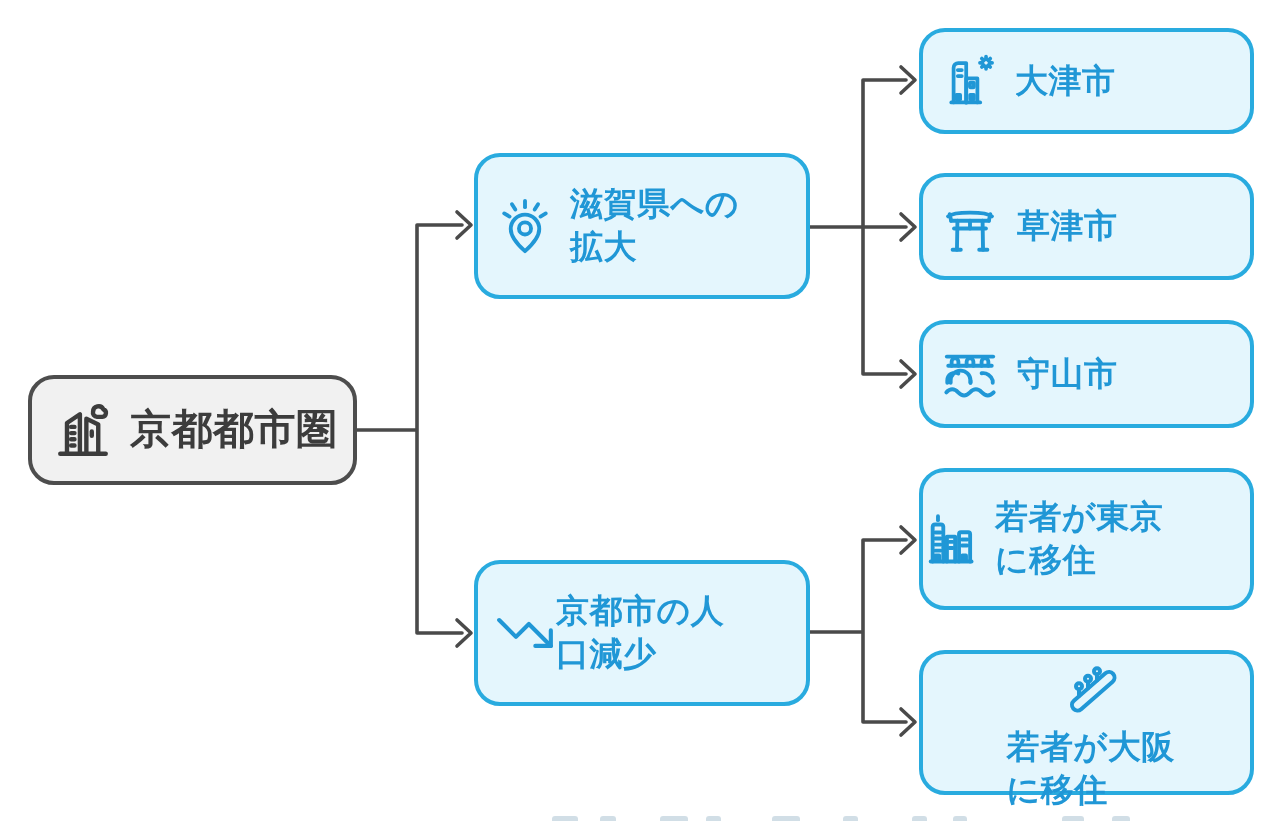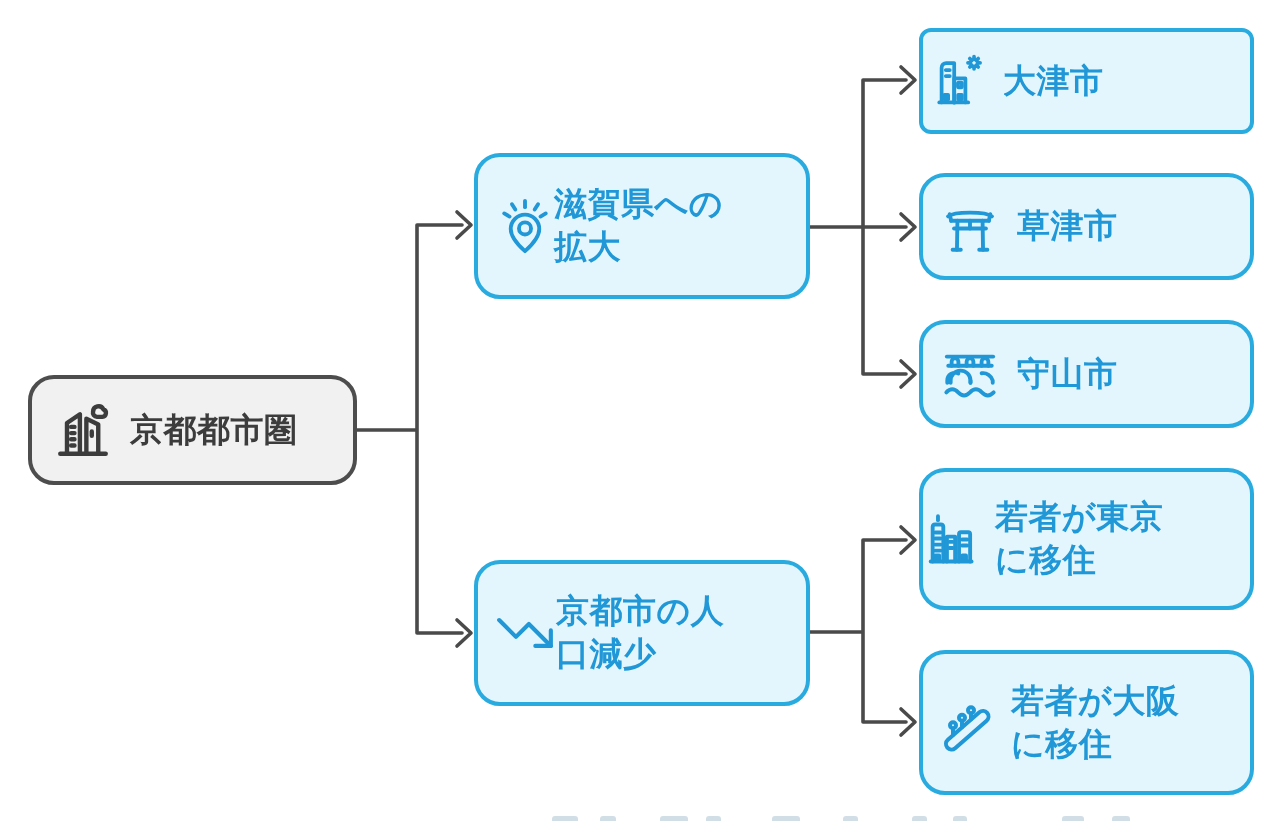--- a/index.html
+++ b/index.html
@@ -6,33 +6,33 @@
   body{width:1280px;height:821px;overflow:hidden;font-family:"Liberation Sans","DejaVu Sans",sans-serif;}
   .canvas{position:relative;width:1280px;height:821px;background:#ffffff;}
   svg.connectors{position:absolute;left:0;top:0;width:1280px;height:821px;}
   .node{position:absolute;display:flex;align-items:center;box-sizing:border-box;
         border:4px solid;border-radius:26px;}
   .node-blue{background:#e4f6fd;border-color:#29abdf;color:#2097d6;}
   .node-gray{background:#f1f1f1;border-color:#4d4d4d;color:#3c3c3c;}
   .node .icon{flex:0 0 auto;display:flex;align-items:center;justify-content:center;}
   .node .icon svg{display:block;}
   .label{font-weight:600;letter-spacing:.5px;line-height:1.3;word-break:break-all;}
-  .root-label{font-size:33px;}
+  .root-label{font-size:41px;}
   .mid-label{font-size:33px;width:176px;}
   .leaf-label{font-size:33px;}
   .leaf-label.wrap{width:176px;}
   
   .node-root{left:28px;top:375px;width:329px;height:110px;padding-left:20px;gap:16px;}
-  .node-b1{left:474px;top:153px;width:336px;height:146px;padding-left:18px;}
+  .node-b1{left:474px;top:153px;width:336px;height:146px;padding-left:18px;gap:16px;}
   .node-b2{left:474px;top:560px;width:336px;height:146px;padding-left:16px;}
-  .node-l1{left:919px;top:28px;width:335px;height:106px;padding-left:6px;gap:18px;border-radius:12px;}
+  .node-l1{left:919px;top:28px;width:335px;height:106px;padding-left:18px;gap:18px;}
   .node-l2{left:919px;top:173px;width:335px;height:107px;padding-left:18px;gap:18px;}
   .node-l3{left:919px;top:320px;width:335px;height:108px;padding-left:18px;gap:18px;}
   .node-l4{left:919px;top:468px;width:335px;height:142px;gap:14px;}
-  .node-l5{left:919px;top:650px;width:335px;height:145px;padding-left:16px;gap:12px;}
+  .node-l5{left:919px;top:650px;width:335px;height:145px;padding-left:16px;gap:12px;flex-direction:column;}
   .ic{stroke:currentColor;fill:none;stroke-width:1.6;stroke-linecap:round;stroke-linejoin:round;}
   .ic-root{stroke-width:1.7;}
   
   .wfrag{position:absolute;bottom:-3px;height:8px;border-radius:3px 3px 0 0;background:#b9cdd8;opacity:.65;}
 </style>
 </head>
 <body>
 
 <div class="canvas">
 

